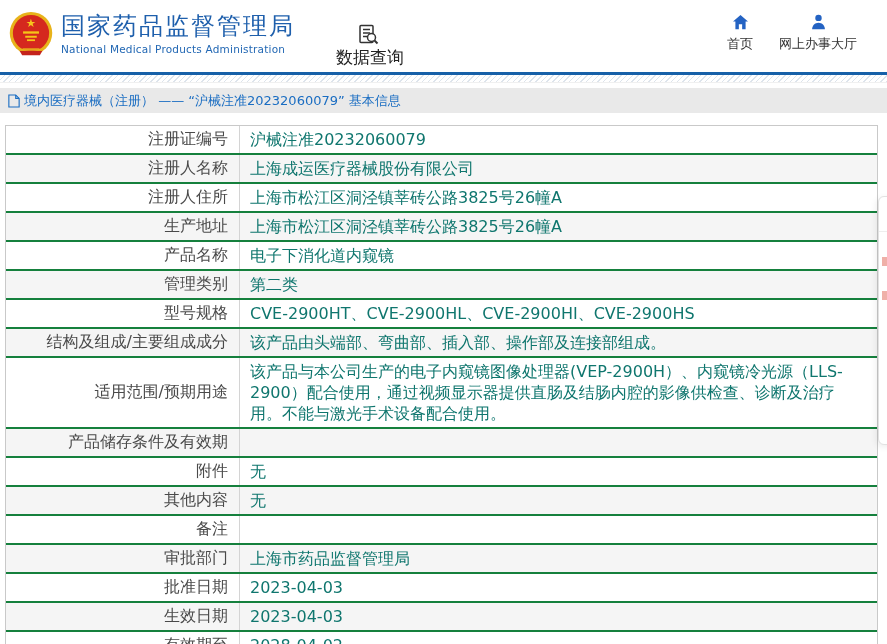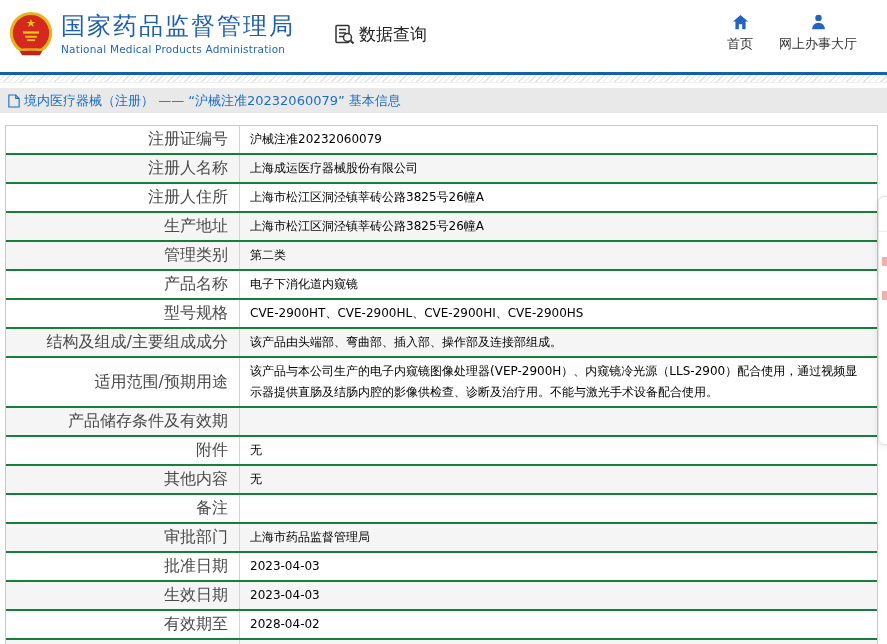--- a/index.html
+++ b/index.html
@@ -31,20 +31,21 @@
     color: #2368b4;
     font-size: 10.5px;
     letter-spacing: 0.2px;
     margin-top: 2px;
   }
   .data-query {
     display: flex;
     align-items: center;
     margin: 23px 0 0 38px;
     cursor: pointer;
+    flex-direction: column;
   }
   .data-query-label {
     font-size: 17px;
     color: #222;
     margin-left: 3px;
   }
   .header-spacer { flex: 1; }
   .top-nav {
     display: flex;
     gap: 26px;
@@ -111,22 +112,22 @@
     padding: 3px 11px 3px 6px;
     font-size: 16px;
     color: #4a4a4a;
     text-align: right;
   }
   .cell-value {
     flex: 1;
     display: flex;
     align-items: center;
     padding: 3px 12px 3px 10px;
-    font-size: 12px;
-    color: #000000;
+    font-size: 16px;
+    color: #0f766e;
     line-height: 21px;
   }
   
   .side-peek {
     position: absolute;
     left: 878px;
     top: 196px;
     width: 26px;
     height: 249px;
     background: #fff;
@@ -210,27 +211,27 @@
     <div class="cell-value">上海成运医疗器械股份有限公司</div>
   </div>
   <div class="row">
     <div class="cell-label">注册人住所</div>
     <div class="cell-value">上海市松江区洞泾镇莘砖公路3825号26幢A</div>
   </div>
   <div class="row alt">
     <div class="cell-label">生产地址</div>
     <div class="cell-value">上海市松江区洞泾镇莘砖公路3825号26幢A</div>
   </div>
+  <div class="row">
+    <div class="cell-label">产品名称</div>
+    <div class="cell-value">电子下消化道内窥镜</div>
+  </div>
   <div class="row alt">
     <div class="cell-label">管理类别</div>
     <div class="cell-value">第二类</div>
-  </div>
-  <div class="row">
-    <div class="cell-label">产品名称</div>
-    <div class="cell-value">电子下消化道内窥镜</div>
   </div>
   <div class="row">
     <div class="cell-label">型号规格</div>
     <div class="cell-value">CVE-2900HT、CVE-2900HL、CVE-2900HI、CVE-2900HS</div>
   </div>
   <div class="row alt">
     <div class="cell-label">结构及组成/主要组成成分</div>
     <div class="cell-value">该产品由头端部、弯曲部、插入部、操作部及连接部组成。</div>
   </div>
   <div class="row">

